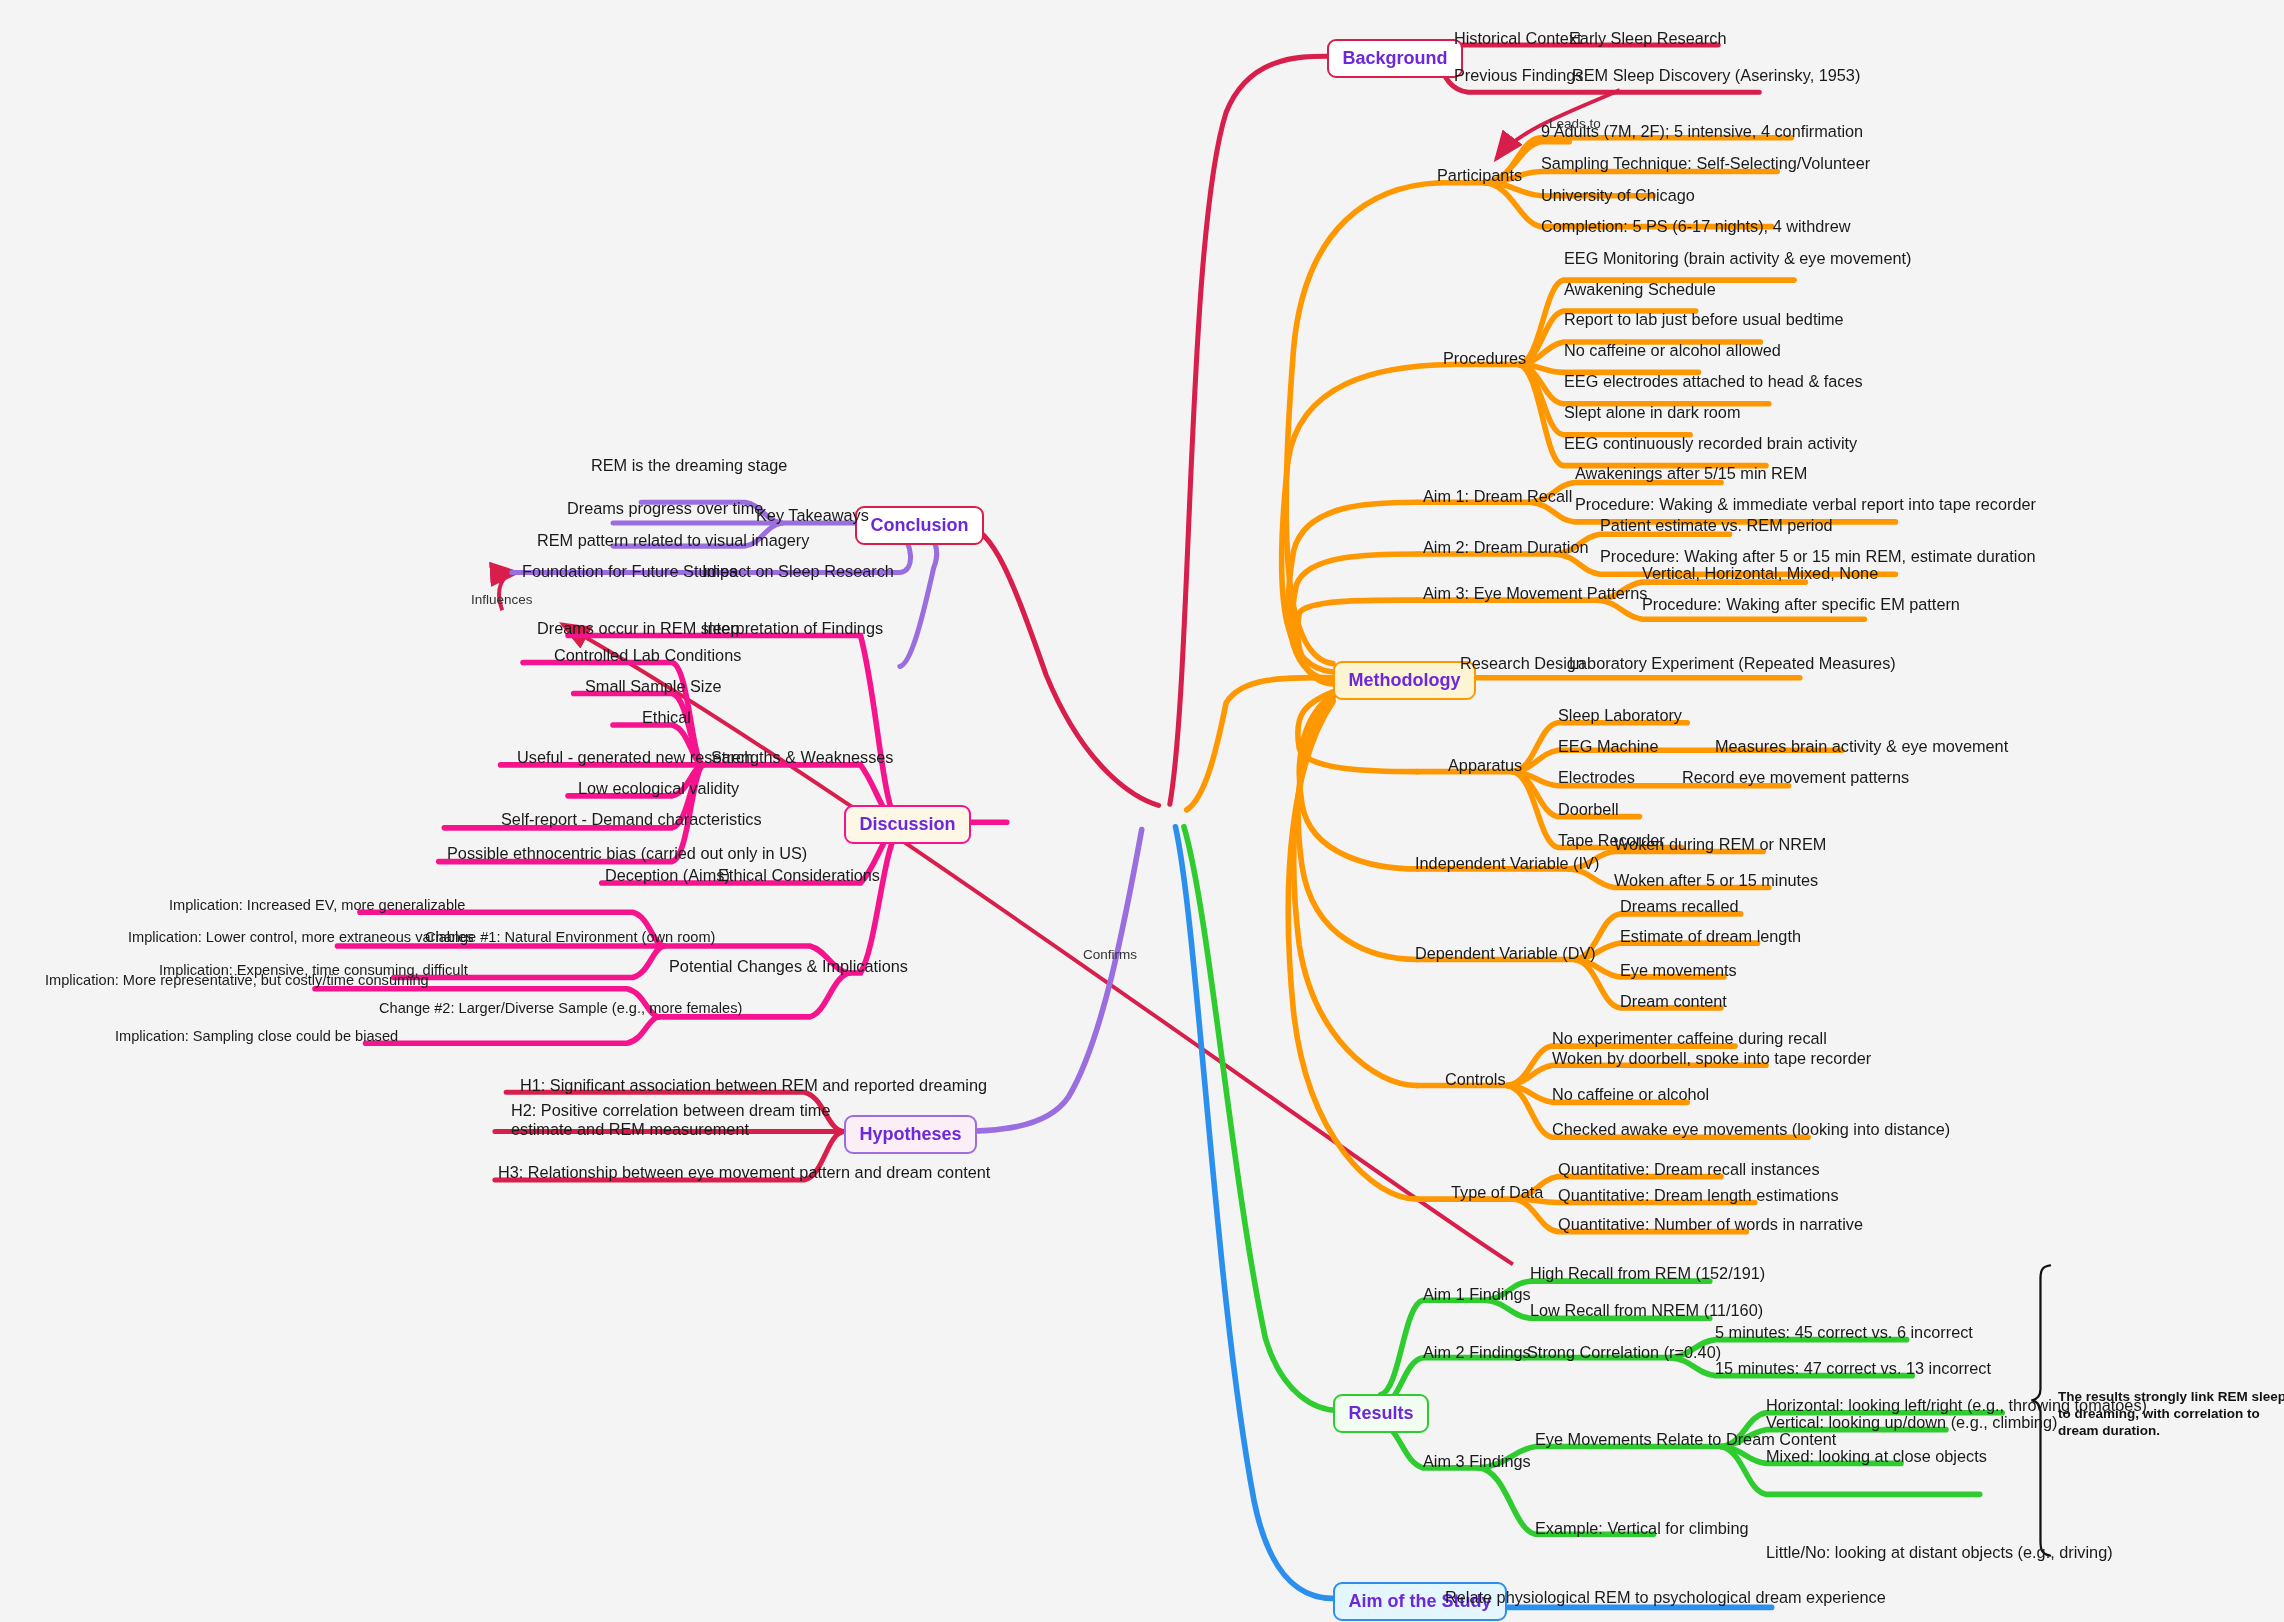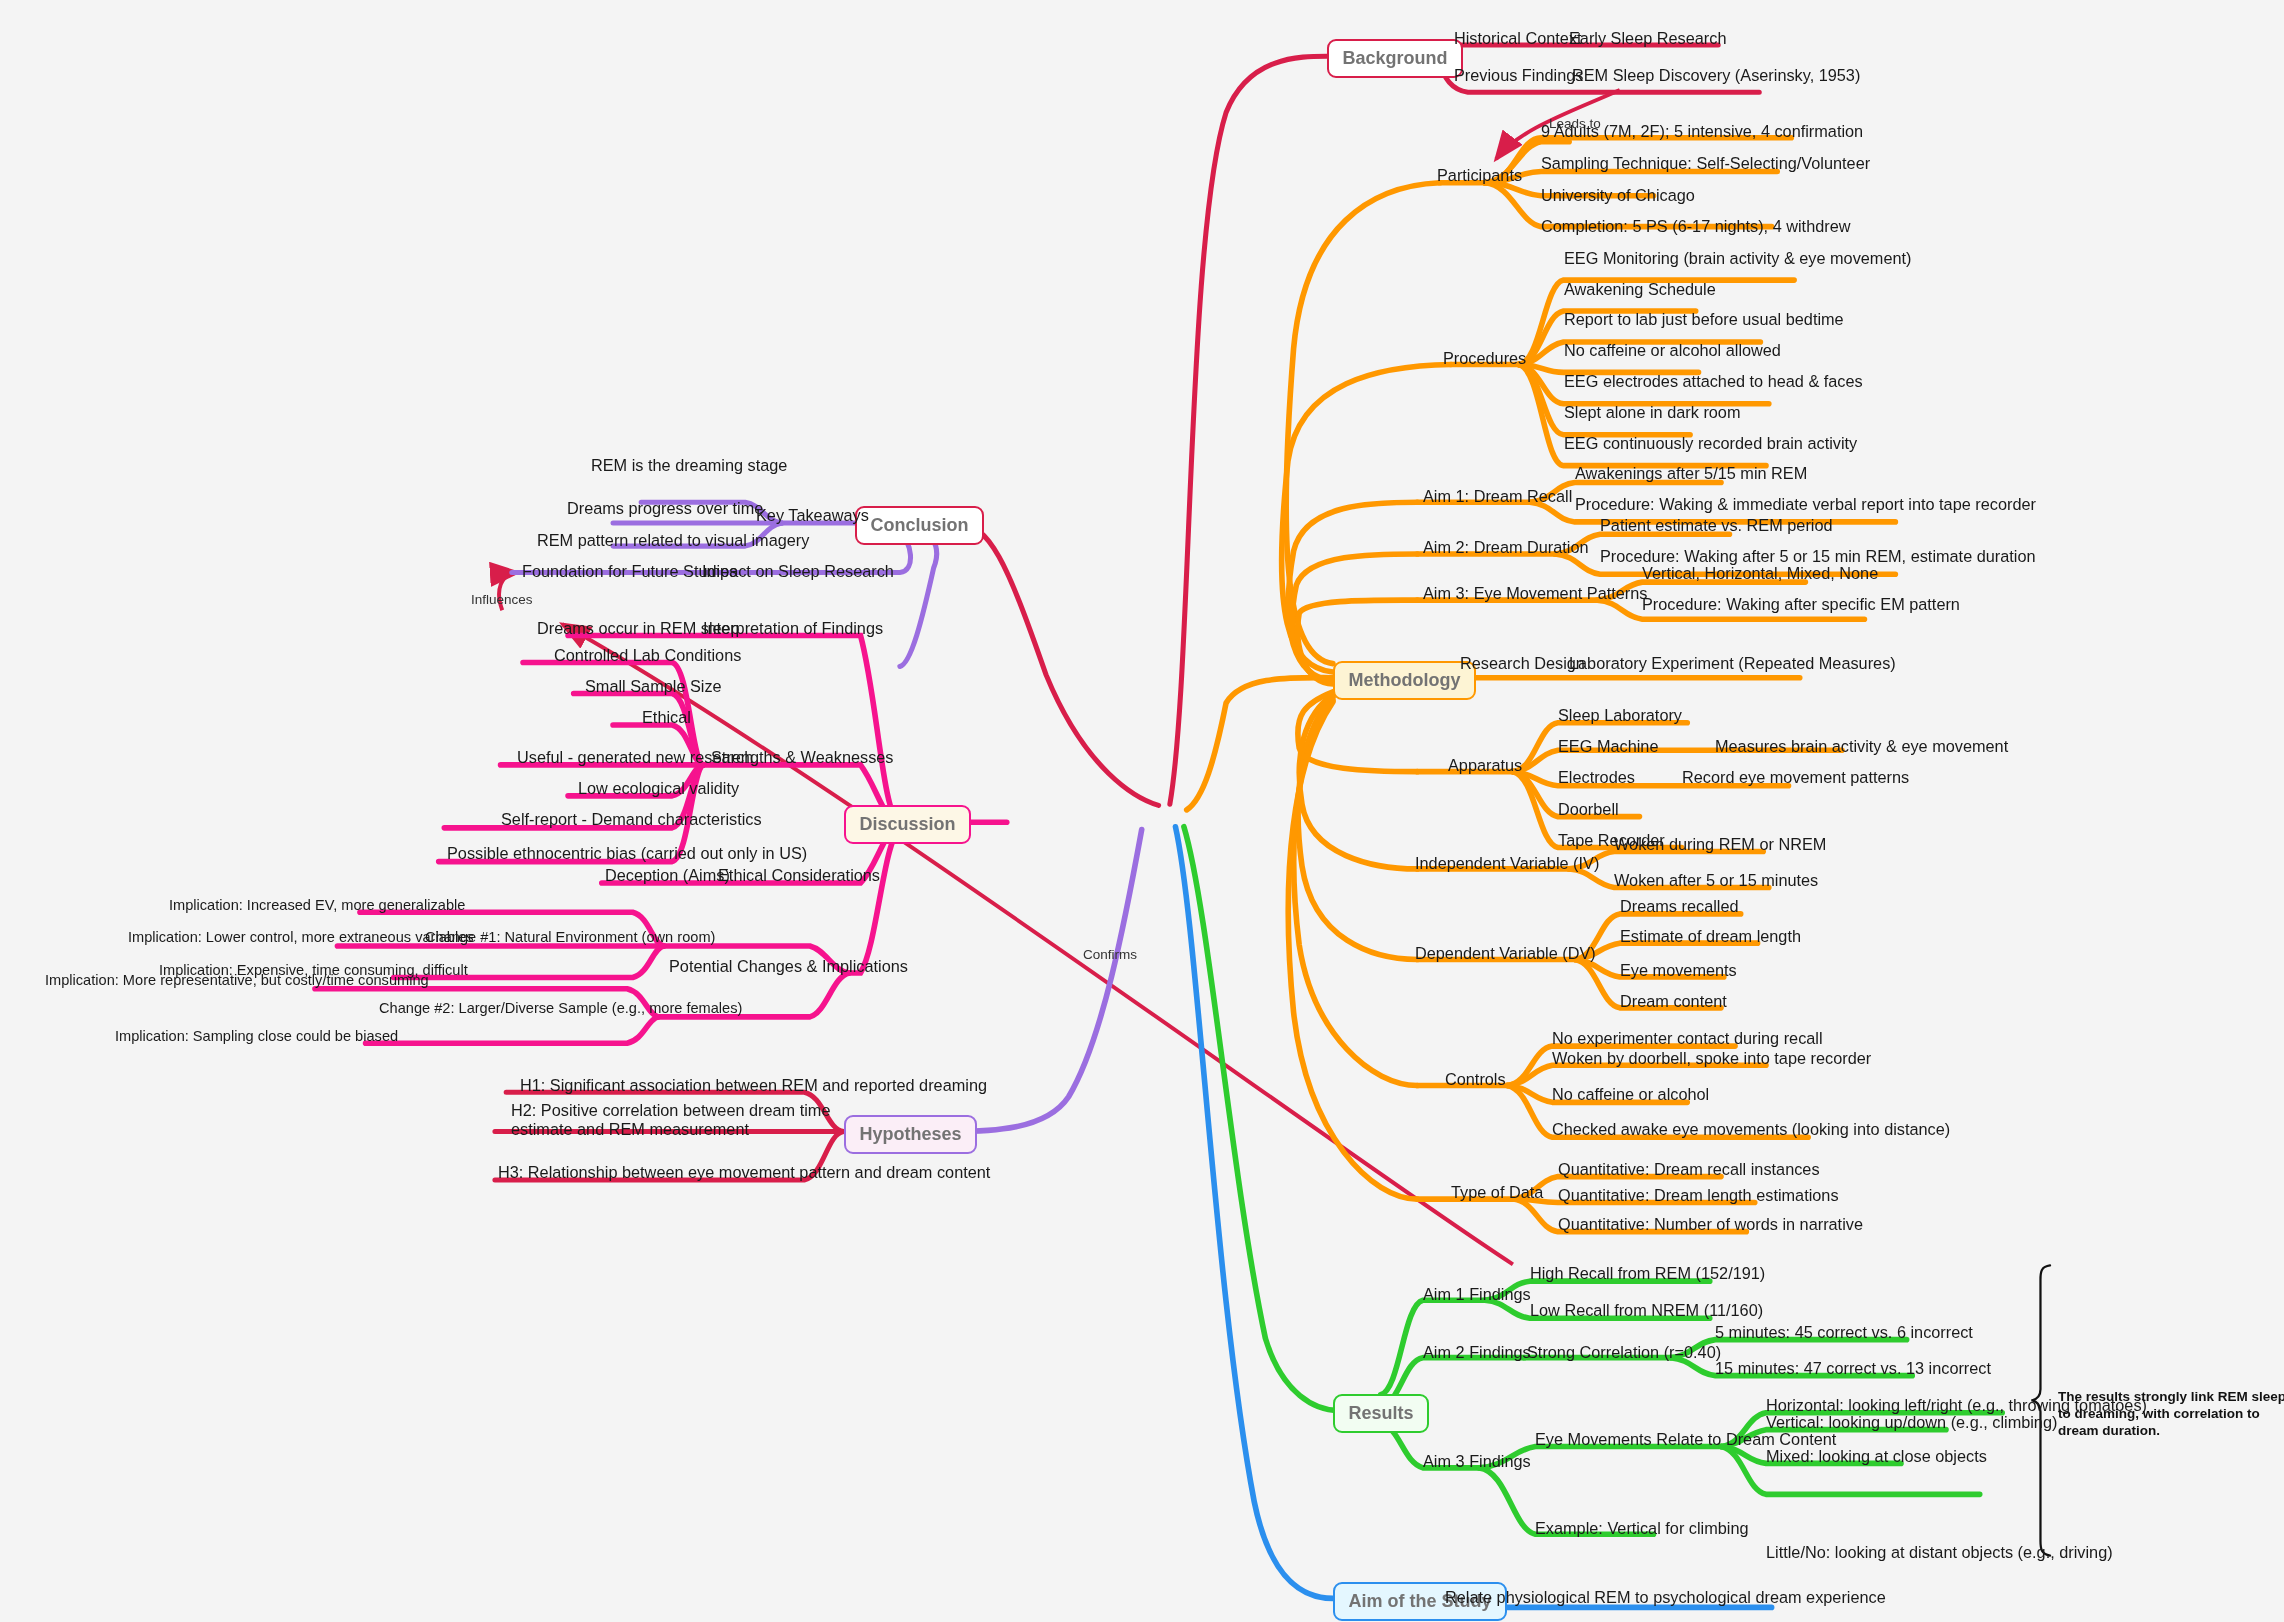--- a/index.html
+++ b/index.html
@@ -11,21 +11,21 @@
   }
   #stage{position:absolute;left:0;top:0;width:2284px;height:1622px;}
   svg#wires{position:absolute;left:0;top:0;width:2284px;height:1622px;pointer-events:none;}
 
   
   .node{
     position:absolute;
     box-sizing:border-box;
     white-space:nowrap;
     font-size:17px;
-    color:#737373;
+    color:#6d28d9;
     line-height:1.18;
   }
   .rootnode{
     background:#000;color:#fff;font-weight:bold;font-size:22.5px;
     border-radius:9px;padding:9px 15.7px;
     letter-spacing:0.1px;
   }
   .mainnode{
     font-weight:bold;font-size:18px;
     border-radius:9px;padding:6.7px 13.5px;
@@ -287,21 +287,21 @@
   <div class="lbl" style="left:1614px;top:835px;">Woken during REM or NREM</div>
   <div class="lbl" style="left:1614px;top:871px;">Woken after 5 or 15 minutes</div>
 
   <div class="lbl" style="left:1415px;top:944px;">Dependent Variable (DV)</div>
   <div class="lbl" style="left:1620px;top:897px;">Dreams recalled</div>
   <div class="lbl" style="left:1620px;top:927px;">Estimate of dream length</div>
   <div class="lbl" style="left:1620px;top:961px;">Eye movements</div>
   <div class="lbl" style="left:1620px;top:992px;">Dream content</div>
 
   <div class="lbl" style="left:1445px;top:1070px;">Controls</div>
-  <div class="lbl" style="left:1552px;top:1029px;">No experimenter contact during recall</div>
+  <div class="lbl" style="left:1552px;top:1029px;">No experimenter caffeine during recall</div>
   <div class="lbl" style="left:1552px;top:1049px;">Woken by doorbell, spoke into tape recorder</div>
   <div class="lbl" style="left:1552px;top:1085px;">No caffeine or alcohol</div>
   <div class="lbl" style="left:1552px;top:1120px;">Checked awake eye movements (looking into distance)</div>
 
   <div class="lbl" style="left:1451px;top:1183px;">Type of Data</div>
   <div class="lbl" style="left:1558px;top:1160px;">Quantitative: Dream recall instances</div>
   <div class="lbl" style="left:1558px;top:1186px;">Quantitative: Dream length estimations</div>
   <div class="lbl" style="left:1558px;top:1215px;">Quantitative: Number of words in narrative</div>
 
   <div class="node mainnode mn-results" style="left:1333px;top:1394px;">Results</div>

